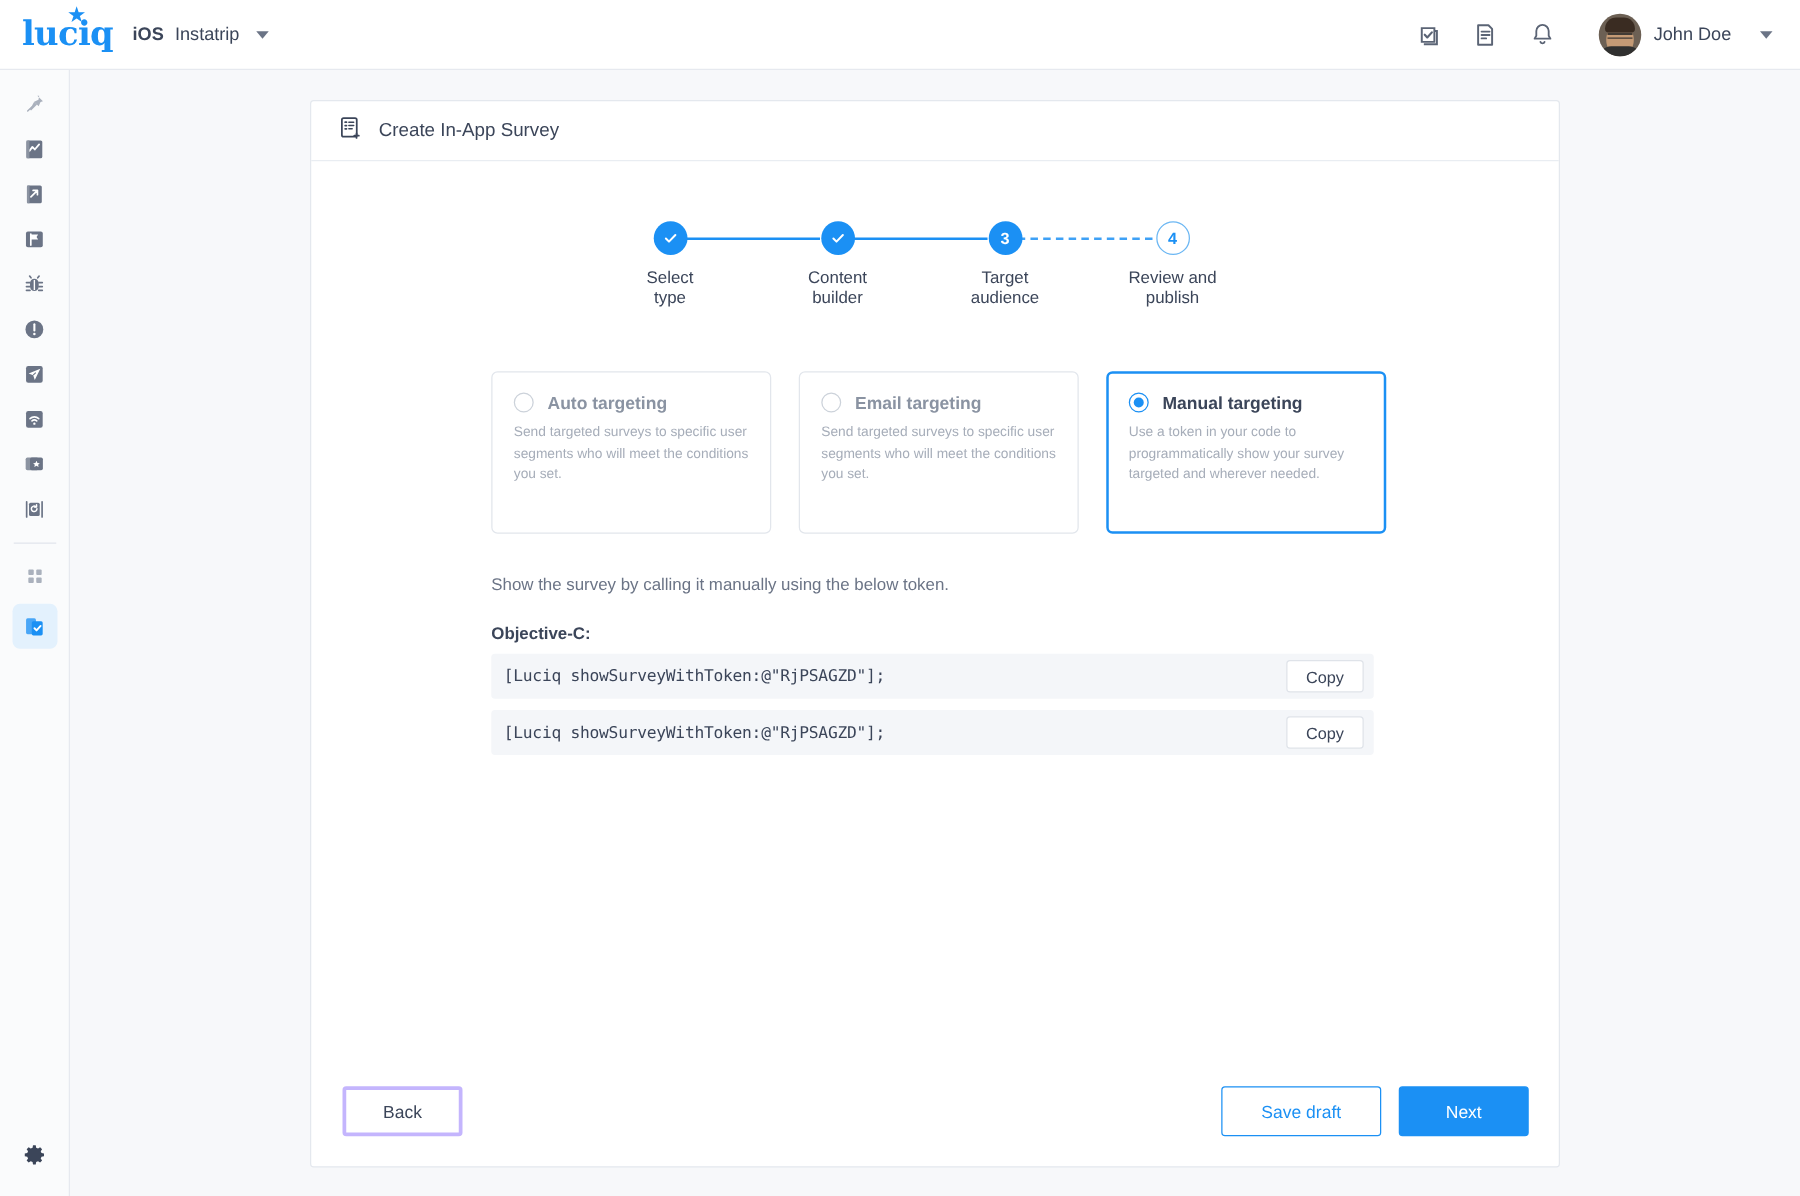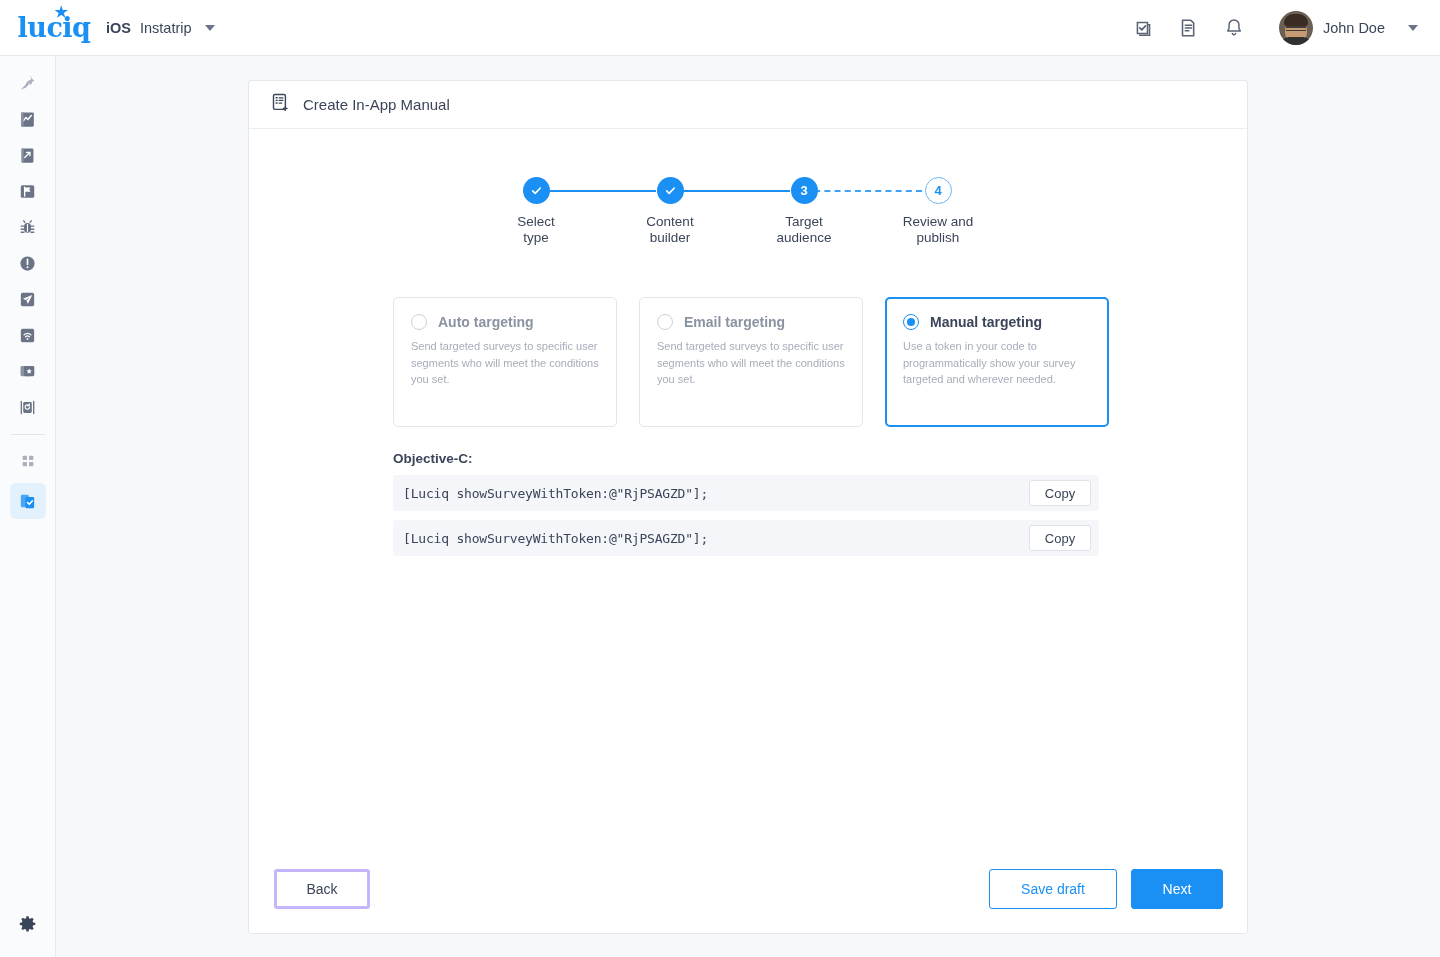--- a/index.html
+++ b/index.html
@@ -239,21 +239,21 @@
     cursor: pointer; font-family: "Liberation Sans", sans-serif;
   }
   .btn-back {
     width: 96px; background: #ffffff; border: 3px solid #c4b5fd; color: #3b4559;
   }
   .btn-right-group { margin-left: auto; display: flex; gap: 14px; }
   .btn-draft {
     width: 128px; background: #ffffff; border: 1px solid #1b90f4; color: #1b90f4;
   }
   .btn-next {
-    width: 92px; background: #1b90f4; border: 1px solid #1b90f4; color: #ffffff;
+    width: 104px; background: #1b90f4; border: 1px solid #1b90f4; color: #ffffff;
   }
 </style>
 </head>
 <body>
 
 <div class="topbar">
   <div class="logo-wrap">
     <span class="logo-text">
       <span>luciq</span>
       <span class="logo-star">★</span>
@@ -442,21 +442,21 @@
 
     <div class="card-head">
       <span>
         <svg width="21" height="21" viewBox="0 0 24 24" fill="none">
           <rect x="4" y="2.8" width="13.6" height="17" rx="1.6" stroke="#3b4559" stroke-width="1.6"></rect>
           <path d="M7 6.6h1.2M7 9.6h1.2M7 12.6h1.2" stroke="#3b4559" stroke-width="1.6" stroke-linecap="round"></path>
           <path d="M10.4 6.6h4.4M10.4 9.6h4.4M10.4 12.6h3" stroke="#3b4559" stroke-width="1.4" stroke-linecap="round"></path>
           <path d="M17.4 16.8v4.2M15.3 18.9h4.2" stroke="#3b4559" stroke-width="1.6" stroke-linecap="round"></path>
         </svg>
       </span>
-      <span class="card-head-title">Create In-App Manual</span>
+      <span class="card-head-title">Create In-App Survey</span>
     </div>
 
     <div class="stepper">
       <div class="connector solid" style="left:14px; width:120px;"></div>
       <div class="connector solid" style="left:148px; width:120px;"></div>
       <div class="connector dashed" style="left:282px; width:118px;"></div>
 
       <div class="step" style="left:148px;">
         <div class="step-bullet">
           <svg class="check-glyph" viewBox="0 0 24 24" fill="none">
@@ -510,20 +510,21 @@
 
       <div class="opt selected">
         <div class="opt-head">
           <span class="radio on"></span>
           <span class="opt-title">Manual targeting</span>
         </div>
         <div class="opt-desc">Use a token in your code to programmatically show your survey targeted and wherever needed.</div>
       </div>
     </div>
 
+    <div class="hint">Show the survey by calling it manually using the below token.</div>
 
     <div class="code-label">Objective-C:</div>
     <div class="code-row">
       <span class="code-text">[Luciq showSurveyWithToken:@"RjPSAGZD"];</span>
       <button class="copy-btn">Copy</button>
     </div>
 
     <div class="code-row">
       <span class="code-text">[Luciq showSurveyWithToken:@"RjPSAGZD"];</span>
       <button class="copy-btn">Copy</button>

